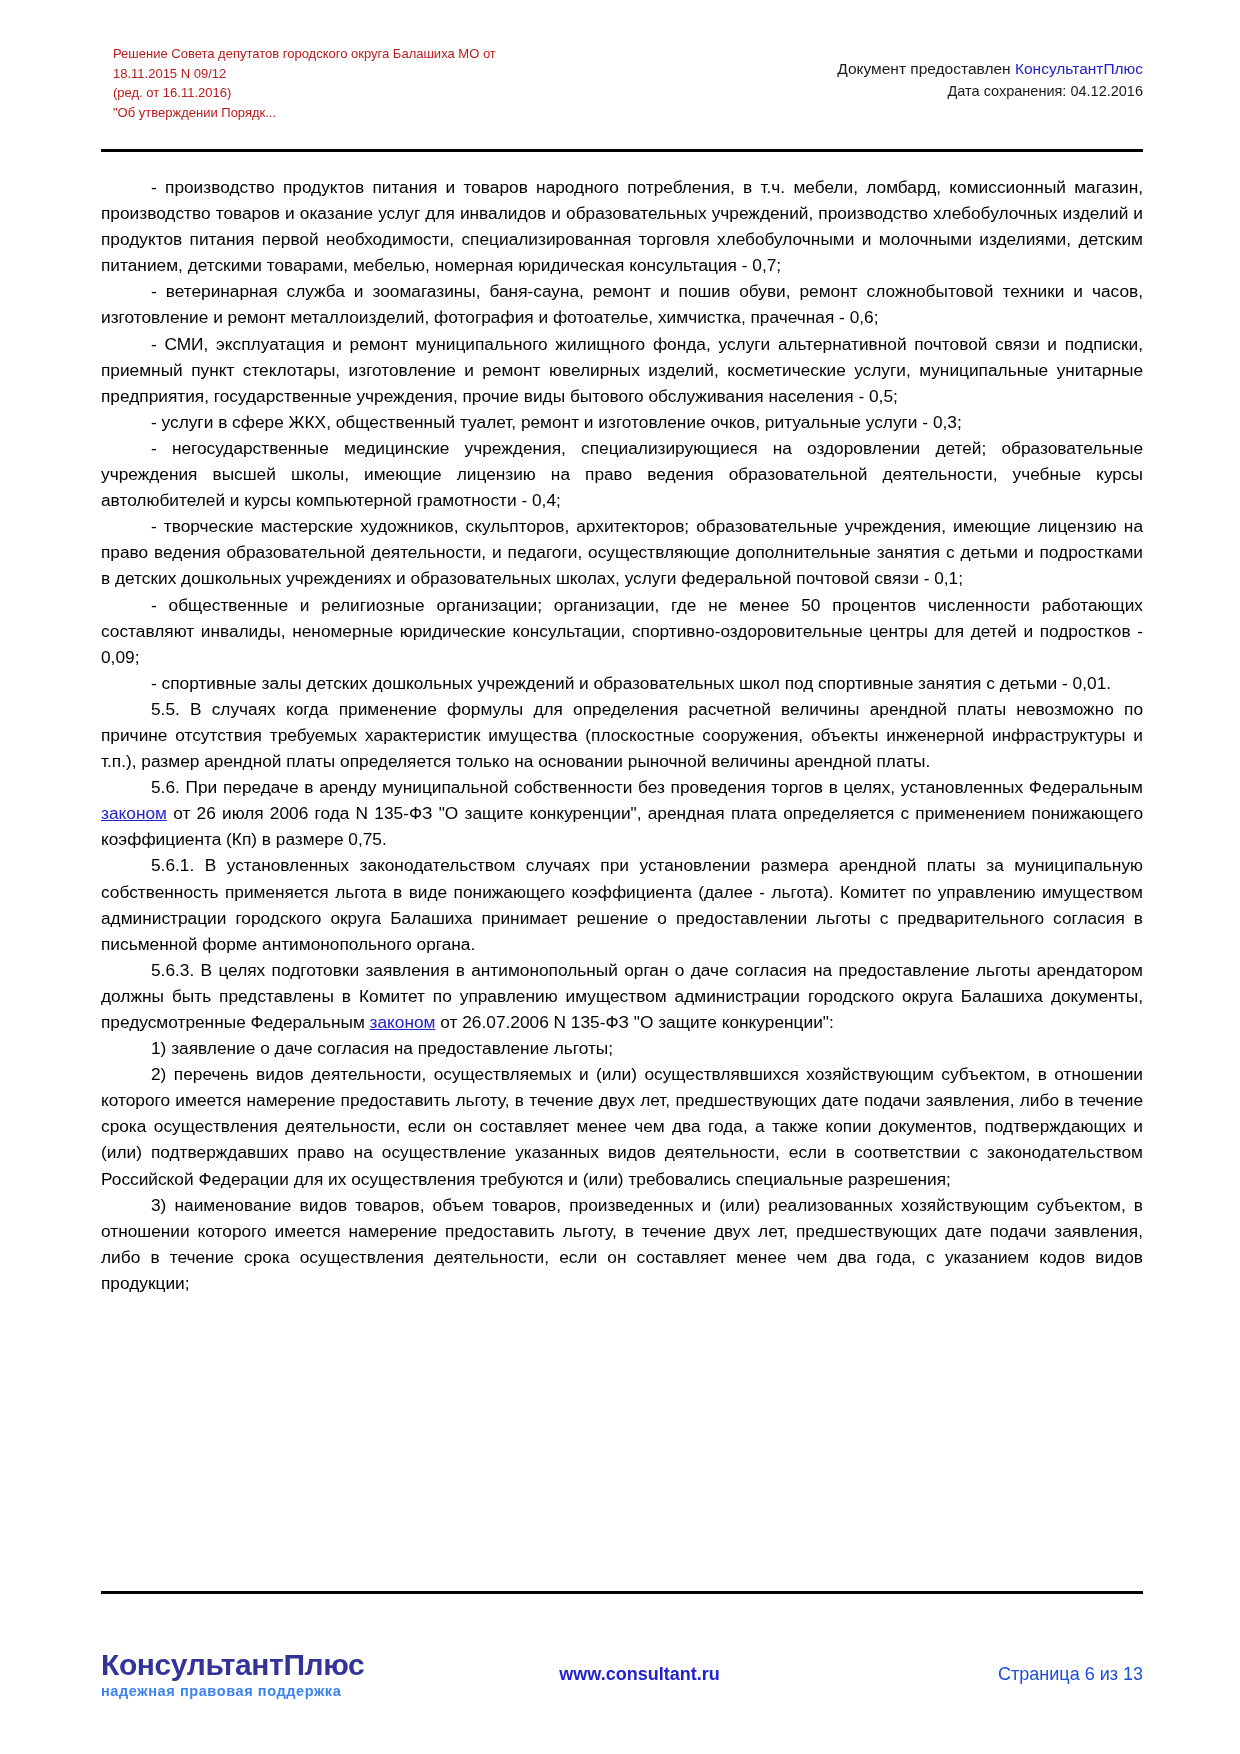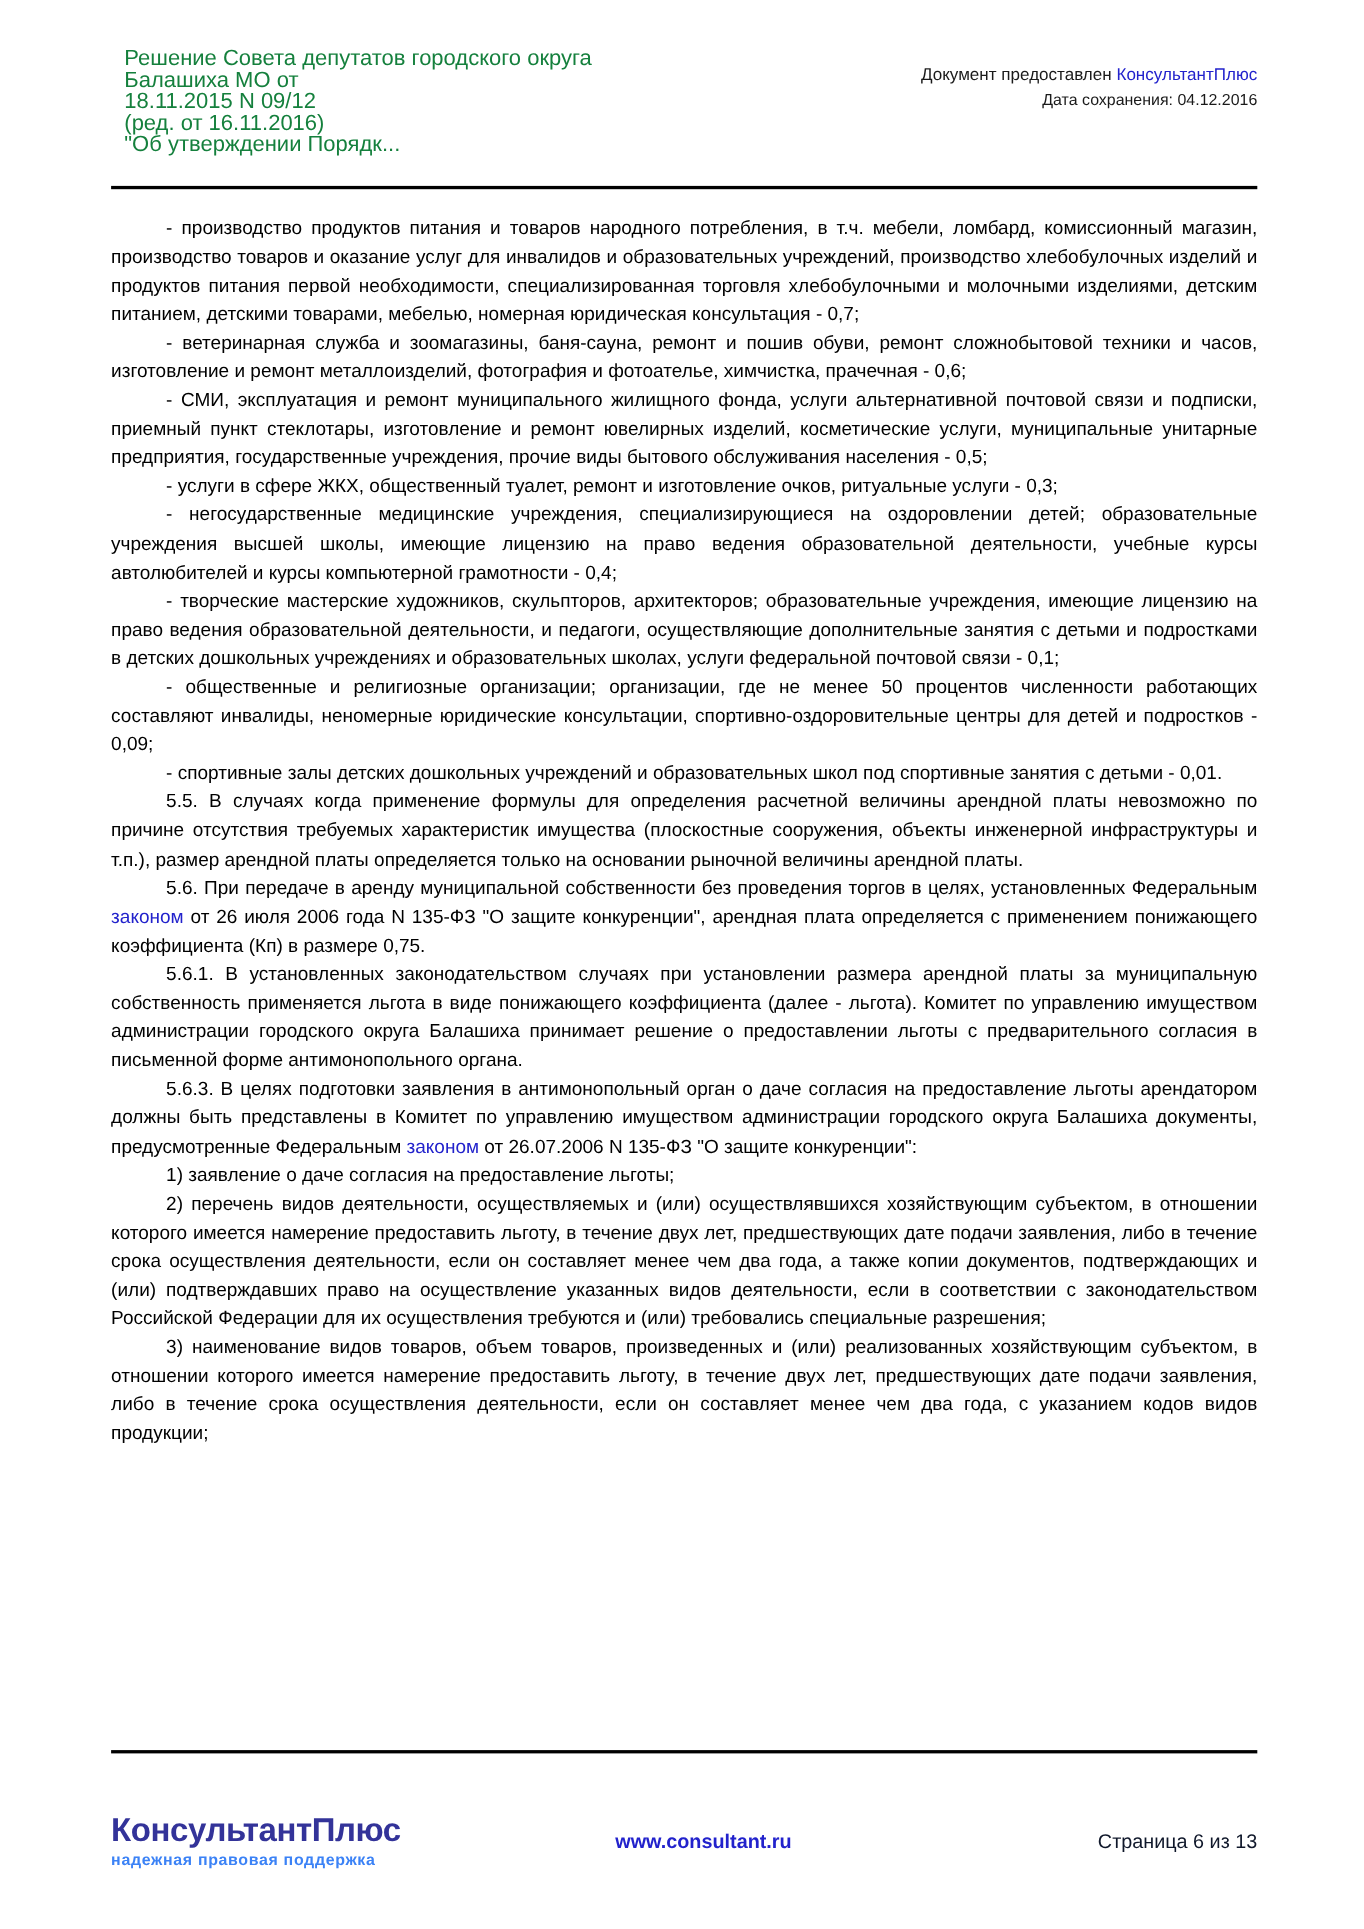--- a/index.html
+++ b/index.html
@@ -26,24 +26,24 @@
 
   
   .doc-header {
     display: flex;
     justify-content: space-between;
     align-items: flex-start;
     padding: 44px 97px 0 113px;
     box-sizing: border-box;
   }
   .header-left {
-    font-size: 20px;
+    font-size: 13px;
     line-height: 19.5px;
     max-width: 500px;
-    color: #15803d;
+    color: #b91c1c;
     white-space: pre-line;
   }
   .header-right {
     text-align: right;
     font-size: 15.5px;
     line-height: 21px;
     color: #1a1a1a;
     padding-top: 14px;
   }
   .header-right .brand-link {
@@ -79,20 +79,21 @@
     margin: 0;
     hyphens: none;
   }
   .para.indent::before {
     content: "";
     display: inline-block;
     width: 50px;
   }
   .para .lnk {
     color: #2222cc;
+    text-decoration: underline;
   }
 
   
   .doc-footer {
     height: 160px;
     display: flex;
     align-items: center;
     padding: 0 97px 0 101px;
     box-sizing: border-box;
     position: relative;
@@ -121,21 +122,21 @@
     flex: 1 1 auto;
     text-align: center;
     font-size: 18px;
     font-weight: bold;
     color: #2222cc;
     padding-right: 120px;
   }
   .footer-page {
     flex: 0 0 auto;
     font-size: 18px;
-    color: #0f172a;
+    color: #1d4ed8;
     white-space: nowrap;
   }
 </style>
 </head>
 <body>
 
 <div class="page">
 
   <div class="doc-header">
     <div class="header-left">Решение Совета депутатов городского округа Балашиха МО от

